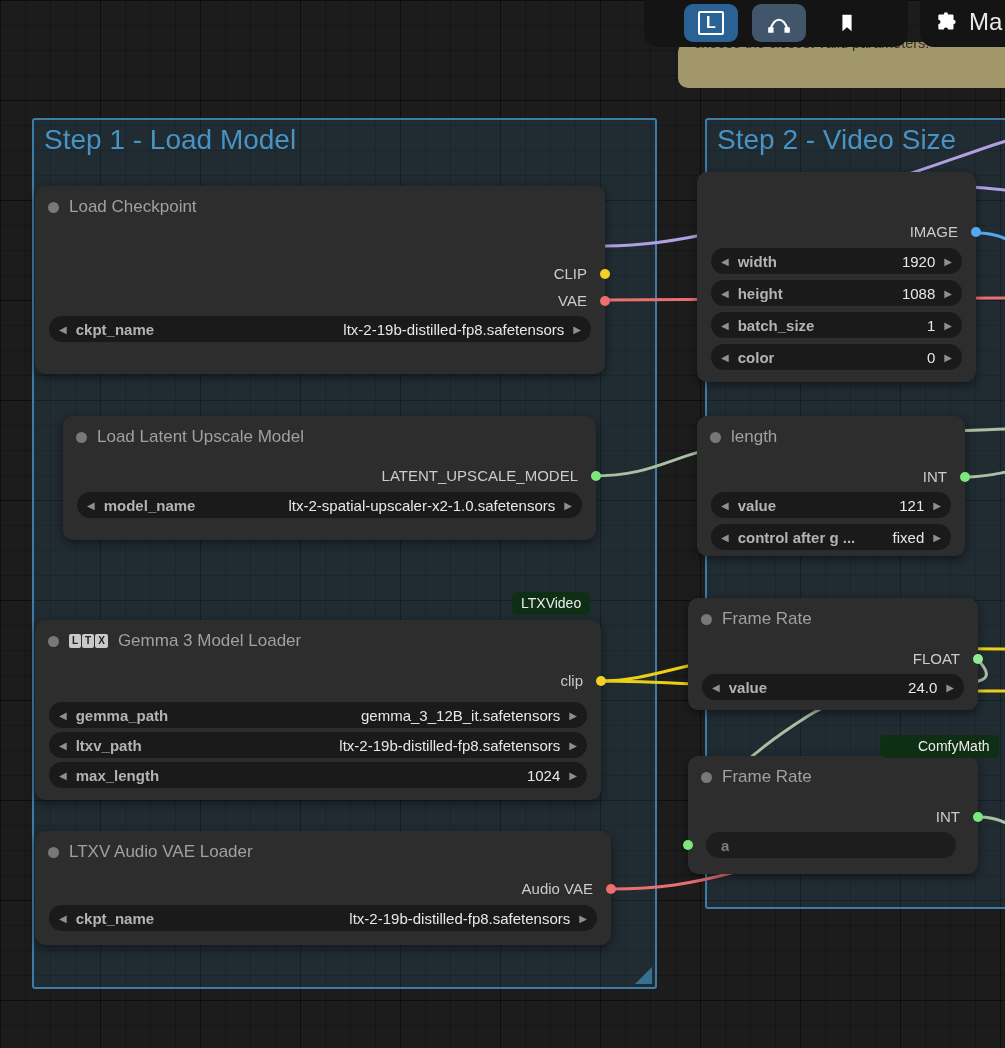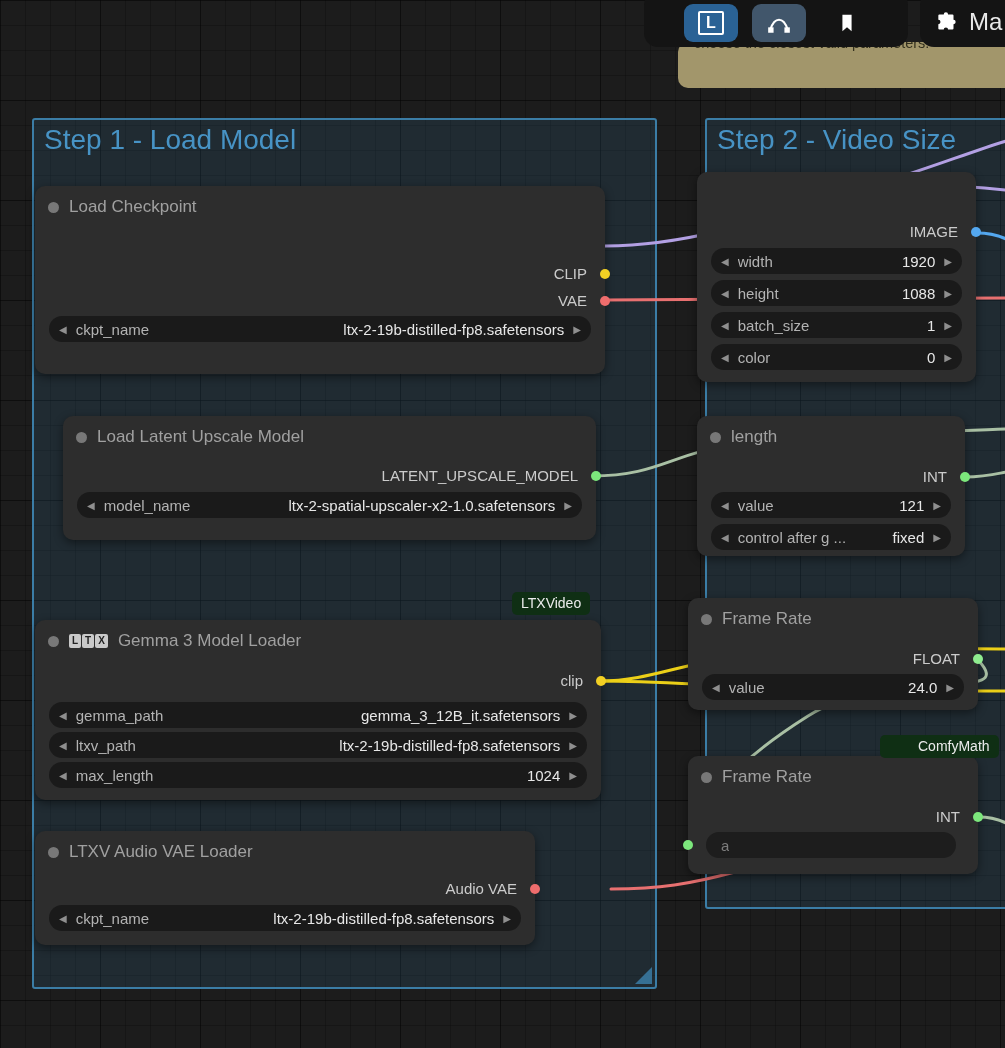--- a/index.html
+++ b/index.html
@@ -29,21 +29,21 @@
   .ntitle{display:flex;align-items:center;gap:10px;padding:11px 13px 0 13px;font-size:17px;color:#a0a0a0;white-space:nowrap;}
   .collapse-dot{width:11px;height:11px;border-radius:50%;background:#787878;flex:0 0 auto;}
   .out-row{position:absolute;left:0;right:0;height:22px;}
   .in-row{position:absolute;left:0;right:0;height:22px;}
   .out-label{position:absolute;right:18px;top:0;line-height:22px;font-size:15px;color:#cbcbcb;white-space:nowrap;}
   .dot{position:absolute;width:10px;height:10px;border-radius:50%;top:6px;}
   .dot.out{right:-5px;} .dot.in{left:-5px;}
   .widget{position:absolute;left:14px;right:14px;height:26px;background:#1a1a1a;border-radius:13px;
     display:flex;align-items:center;padding:0 10px;font-size:15px;white-space:nowrap;overflow:hidden;}
   .w-arrow{color:#8f8f8f;font-size:10px;flex:0 0 auto;}
-  .w-label{color:#b3b3b3;margin-left:9px;overflow:hidden;text-overflow:ellipsis;}
+  .w-label{color:#b3b3b3;margin-left:9px;overflow:hidden;text-overflow:ellipsis;font-weight:bold;}
   .w-value{color:#e7e7e7;margin-left:auto;margin-right:9px;}
   .widget.plain .w-label{color:#7d7d7d;margin-left:5px;}
   
   .badge{position:absolute;height:23px;line-height:23px;padding:0 9px;border-radius:5px;background:#0f2f14;
     color:#ececec;font-size:14px;z-index:22;white-space:nowrap;}
   
   .ltx-ico{display:inline-flex;gap:1px;align-items:center;}
   .ltx-ico span{display:inline-block;background:#c9c9c9;color:#222;font-weight:bold;font-size:10px;
     line-height:1;padding:2px 3px;border-radius:2px;}
   
@@ -154,21 +154,21 @@
       <span class="w-arrow">▶</span>
     </div>
     <div class="widget" style="top:142px;">
       <span class="w-arrow">◀</span>
       <span class="w-label">max_length</span>
       <span class="w-value">1024</span>
       <span class="w-arrow">▶</span>
     </div>
   </div>
 
-  <div class="node" style="left:35px;top:831px;width:500px;height:114px;">
+  <div class="node" style="left:35px;top:831px;width:576px;height:114px;">
     <div class="ntitle">
       <span class="collapse-dot"></span>
       <span>LTXV Audio VAE Loader</span>
     </div>
     <div class="out-row" style="top:47px;">
       <span class="out-label">Audio VAE</span>
       <span class="dot out" style="background: rgb(238, 109, 109);"></span>
     </div>
     <div class="widget" style="top:74px;">
       <span class="w-arrow">◀</span>

